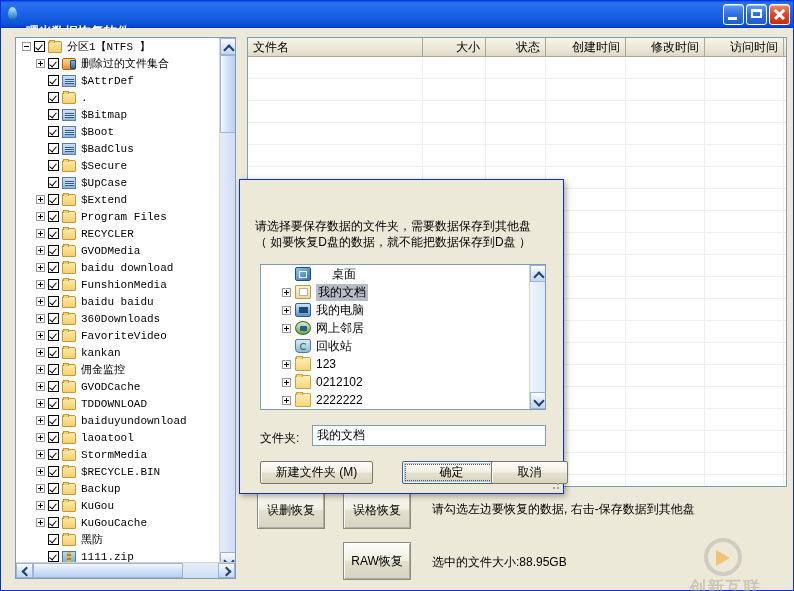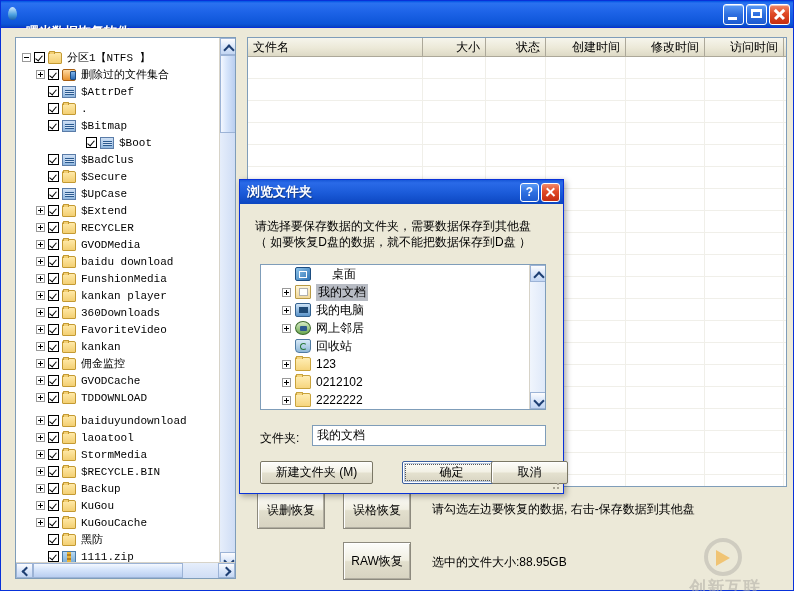--- a/index.html
+++ b/index.html
@@ -336,21 +336,21 @@
           <span class="x1"></span>
           <span class="x2"></span>
         </div>
     </div>
   </div>
 
   <div class="client">
 
     <div class="tree-panel">
       <div class="tree-scroll" id="tree-scroll">
-          <div class="tnode" style="padding-left: 6px; margin-top: 11px;">
+          <div class="tnode" style="padding-left: 6px;">
             <span class="exp "></span>
             <span class="cbx"></span>
             <span class="ficon folder"></span>
             <span class="tlabel">分区1【NTFS 】</span>
           </div>
           <div class="tnode" style="padding-left: 20px;">
             <span class="exp plus"></span>
             <span class="cbx"></span>
             <span class="ficon del"></span>
             <span class="tlabel">删除过的文件集合</span>
@@ -366,21 +366,21 @@
             <span class="cbx"></span>
             <span class="ficon folder"></span>
             <span class="tlabel">.</span>
           </div>
           <div class="tnode" style="padding-left: 20px;">
             <span class="exp none"></span>
             <span class="cbx"></span>
             <span class="ficon sys"></span>
             <span class="tlabel">$Bitmap</span>
           </div>
-          <div class="tnode" style="padding-left: 20px; margin-left: 38px;">
+          <div class="tnode" style="padding-left: 20px;">
             <span class="exp none"></span>
             <span class="cbx"></span>
             <span class="ficon sys"></span>
             <span class="tlabel">$Boot</span>
           </div>
           <div class="tnode" style="padding-left: 20px;">
             <span class="exp none"></span>
             <span class="cbx"></span>
             <span class="ficon sys"></span>
             <span class="tlabel">$BadClus</span>
@@ -400,20 +400,26 @@
           <div class="tnode" style="padding-left: 20px;">
             <span class="exp plus"></span>
             <span class="cbx"></span>
             <span class="ficon folder"></span>
             <span class="tlabel">$Extend</span>
           </div>
           <div class="tnode" style="padding-left: 20px;">
             <span class="exp plus"></span>
             <span class="cbx"></span>
             <span class="ficon folder"></span>
+            <span class="tlabel">Program Files</span>
+          </div>
+          <div class="tnode" style="padding-left: 20px;">
+            <span class="exp plus"></span>
+            <span class="cbx"></span>
+            <span class="ficon folder"></span>
             <span class="tlabel">RECYCLER</span>
           </div>
           <div class="tnode" style="padding-left: 20px;">
             <span class="exp plus"></span>
             <span class="cbx"></span>
             <span class="ficon folder"></span>
             <span class="tlabel">GVODMedia</span>
           </div>
           <div class="tnode" style="padding-left: 20px;">
             <span class="exp plus"></span>
@@ -424,21 +430,21 @@
           <div class="tnode" style="padding-left: 20px;">
             <span class="exp plus"></span>
             <span class="cbx"></span>
             <span class="ficon folder"></span>
             <span class="tlabel">FunshionMedia</span>
           </div>
           <div class="tnode" style="padding-left: 20px;">
             <span class="exp plus"></span>
             <span class="cbx"></span>
             <span class="ficon folder"></span>
-            <span class="tlabel">kankan player</span>
+            <span class="tlabel">baidu baidu</span>
           </div>
           <div class="tnode" style="padding-left: 20px;">
             <span class="exp plus"></span>
             <span class="cbx"></span>
             <span class="ficon folder"></span>
             <span class="tlabel">360Downloads</span>
           </div>
           <div class="tnode" style="padding-left: 20px;">
             <span class="exp plus"></span>
             <span class="cbx"></span>
@@ -462,21 +468,21 @@
             <span class="cbx"></span>
             <span class="ficon folder"></span>
             <span class="tlabel">GVODCache</span>
           </div>
           <div class="tnode" style="padding-left: 20px;">
             <span class="exp plus"></span>
             <span class="cbx"></span>
             <span class="ficon folder"></span>
             <span class="tlabel">TDDOWNLOAD</span>
           </div>
-          <div class="tnode" style="padding-left: 20px; margin-top: 6px;">
+          <div class="tnode" style="padding-left: 20px;">
             <span class="exp plus"></span>
             <span class="cbx"></span>
             <span class="ficon folder"></span>
             <span class="tlabel">baiduyundownload</span>
           </div>
           <div class="tnode" style="padding-left: 20px;">
             <span class="exp plus"></span>
             <span class="cbx"></span>
             <span class="ficon folder"></span>
             <span class="tlabel">laoatool</span>
@@ -733,30 +739,20 @@
 
     <div class="watermark">
       <div class="wm-logo"></div>
       <div class="wm-text">
         <div class="wm-cn">创新互联</div>
         <div class="wm-en">CHUANGXIN HULIAN</div>
       </div>
     </div>
 
     <div class="dlg">
-      <div class="dlg-title">
-        <div class="dlg-title-text">浏览文件夹</div>
-        <div class="dlg-btns">
-          <div class="dlg-btn help">?</div>
-          <div class="dlg-btn close">
-              <span class="x1"></span>
-              <span class="x2"></span>
-            </div>
-        </div>
-      </div>
 
       <div class="dlg-desc">
         <div>请选择要保存数据的文件夹，需要数据保存到其他盘</div>
         <div>（ 如要恢复D盘的数据，就不能把数据保存到D盘 ）</div>
       </div>
 
       <div class="dlg-tree">
         <div class="dlg-tree-inner" id="dlg-tree">
             <div class="dnode" style="padding-left: 5px; gap: 16px;">
               <span class="dexp hidden"></span>

